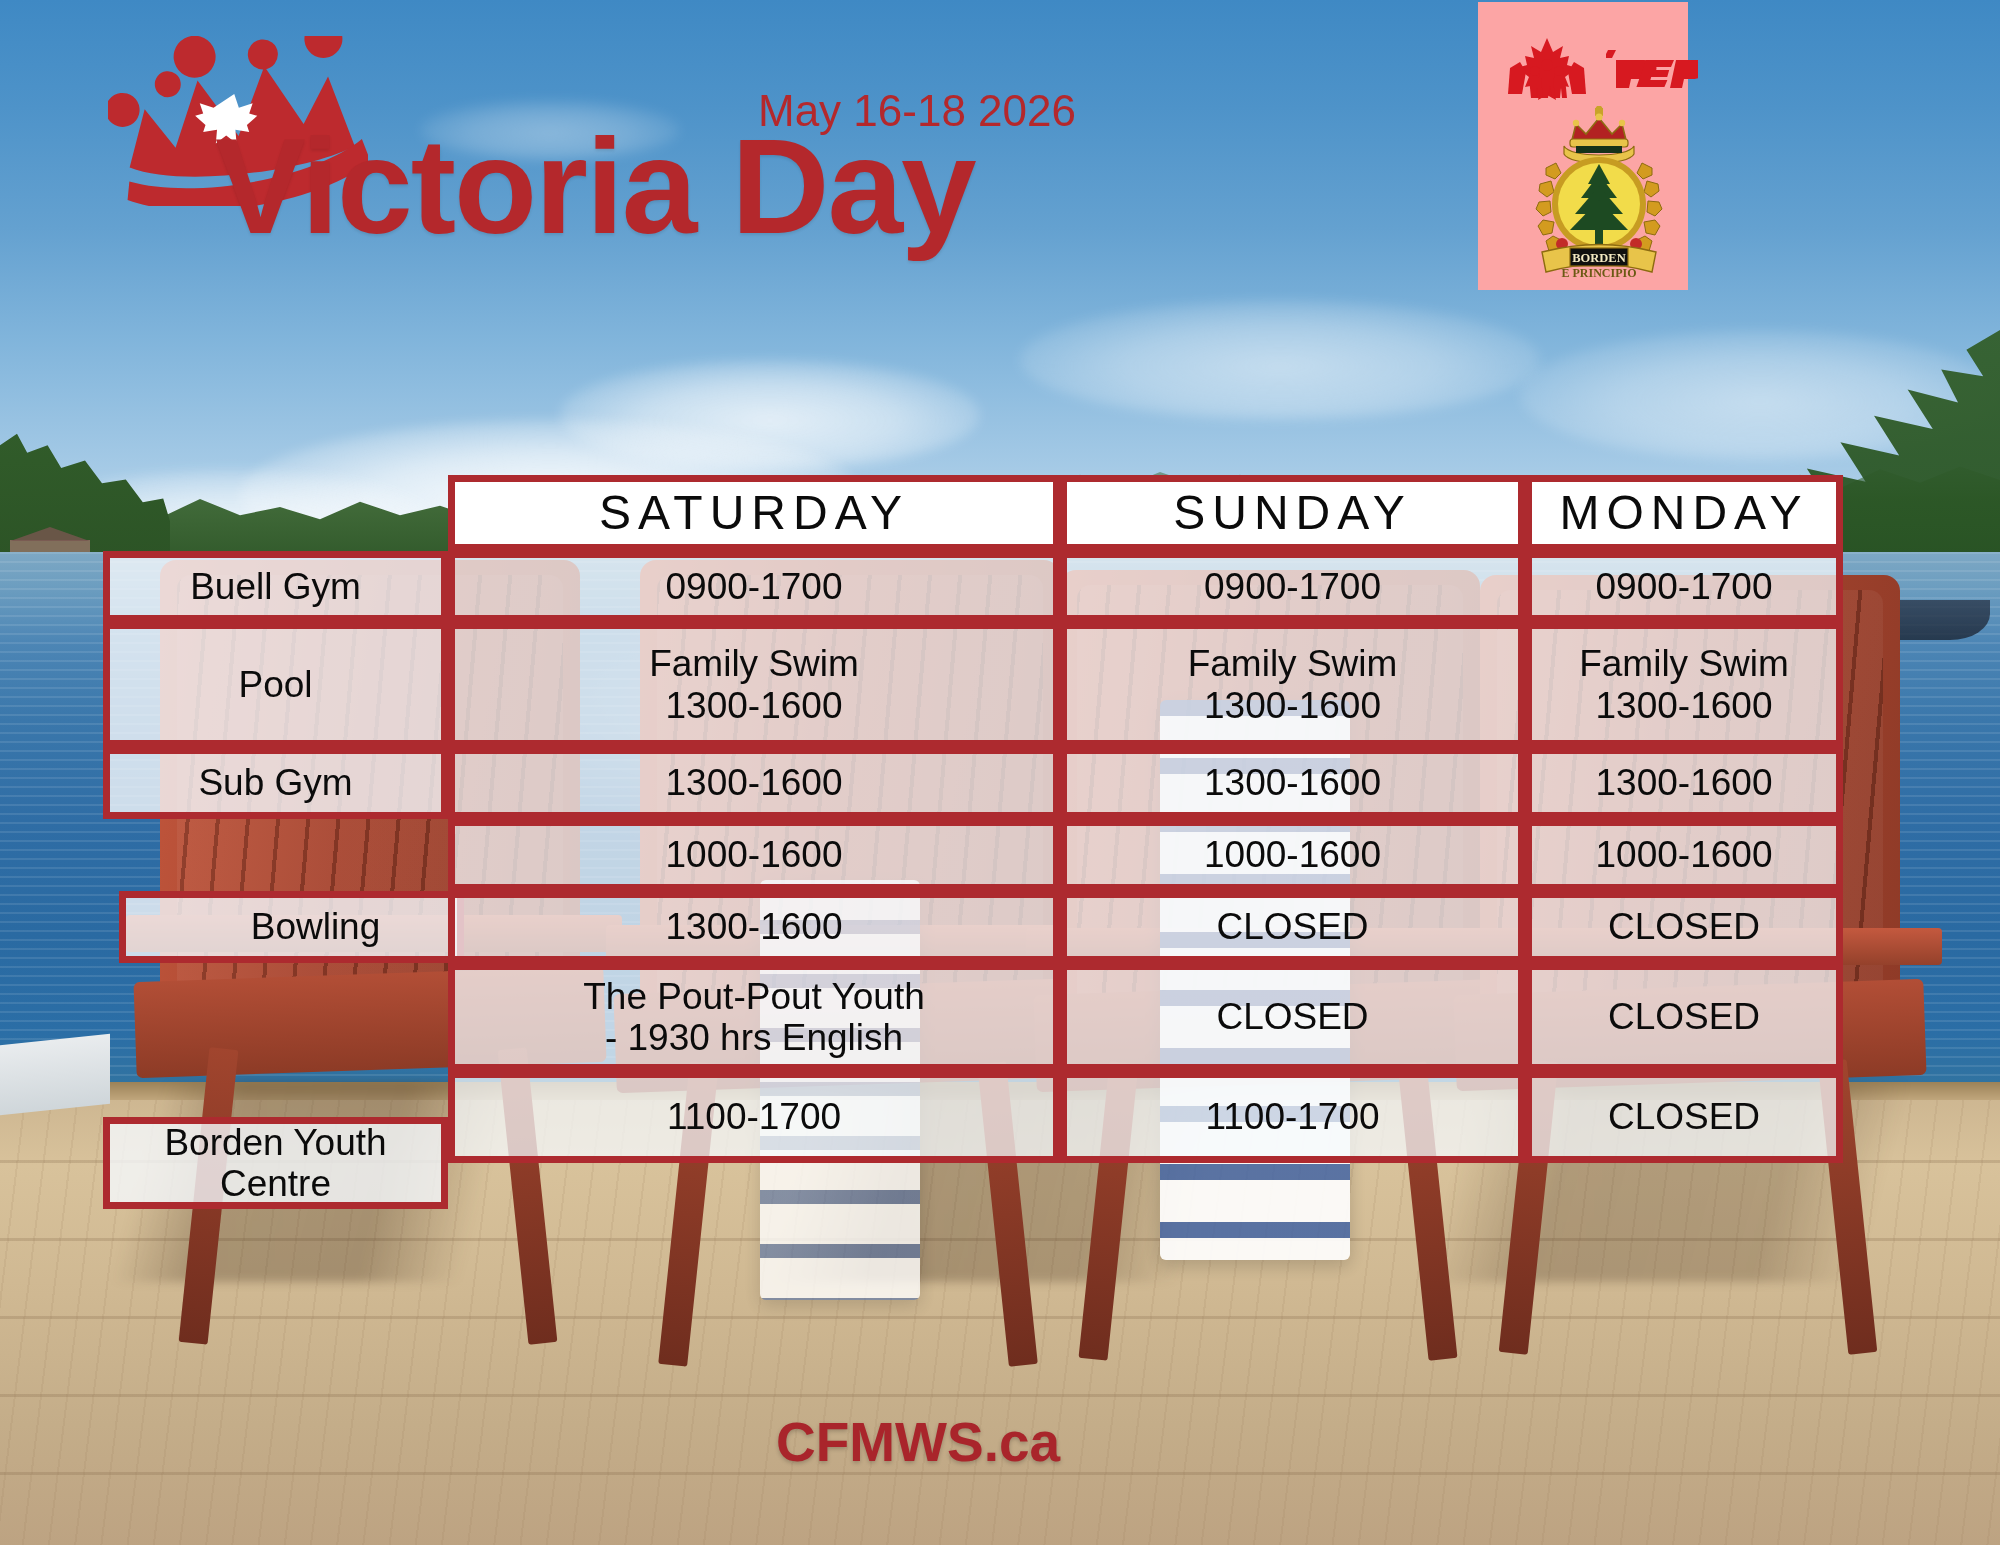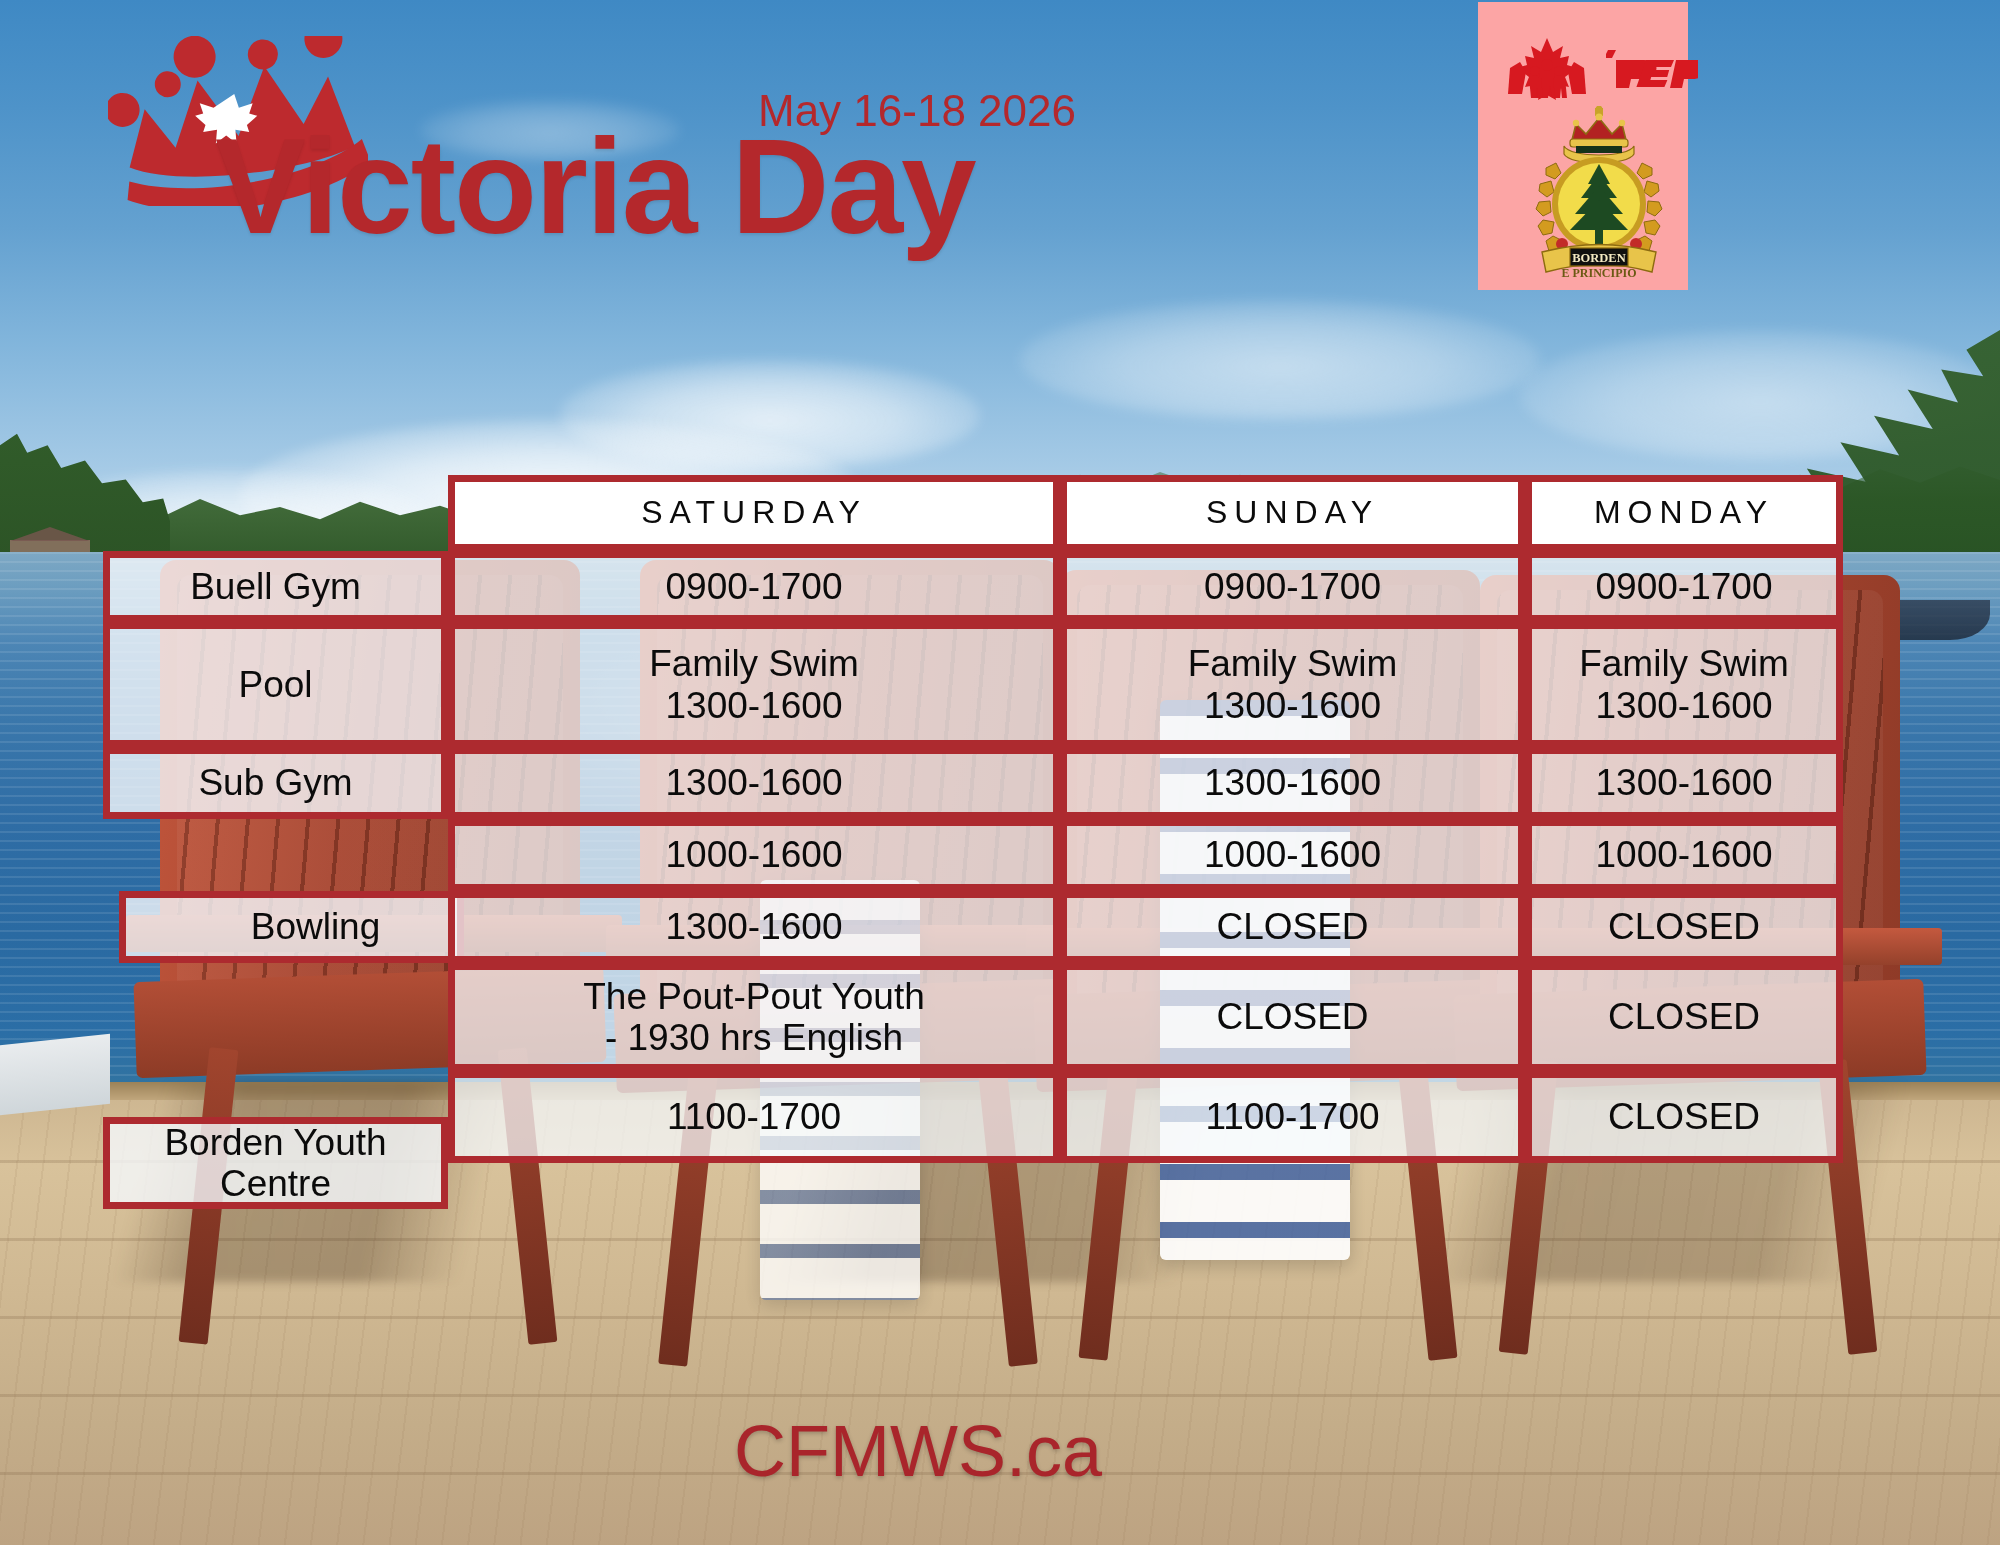--- a/index.html
+++ b/index.html
@@ -241,40 +241,40 @@
     border: 7px solid #ad2a2f;
     display: flex; align-items: center; justify-content: center;
     text-align: center;
     color: #0b0b0b;
     font-weight: normal;
     font-family: "Liberation Sans", sans-serif;
     line-height: 1.12;
   }
   .cell.head {
     background: #ffffff;
-    font-size: 32px;
+    font-size: 48px;
     letter-spacing: 7px;
     font-weight: normal;
     font-stretch: condensed;
   }
   .cell.rowlabel {
     background: rgba(245,249,252,.80);
     font-size: 37px;
   }
   .cell.value {
     background: rgba(245,249,252,.74);
     font-size: 37px;
   }
   .cell.spacer { border: none; background: transparent; }
   .cell span { display: block; }
 
   #footer-link {
     position: absolute; left: 0; top: 1410px; width: 1836px;
     text-align: center;
-    font-size: 72px; font-weight: normal;
+    font-size: 55px; font-weight: bold;
     color: #a9252b;
     font-family: "Liberation Sans", sans-serif;
     text-shadow: 0 2px 4px rgba(0,0,0,.22);
   }
 </style>
 </head>
 <body>
 
 <div id="poster">
 

